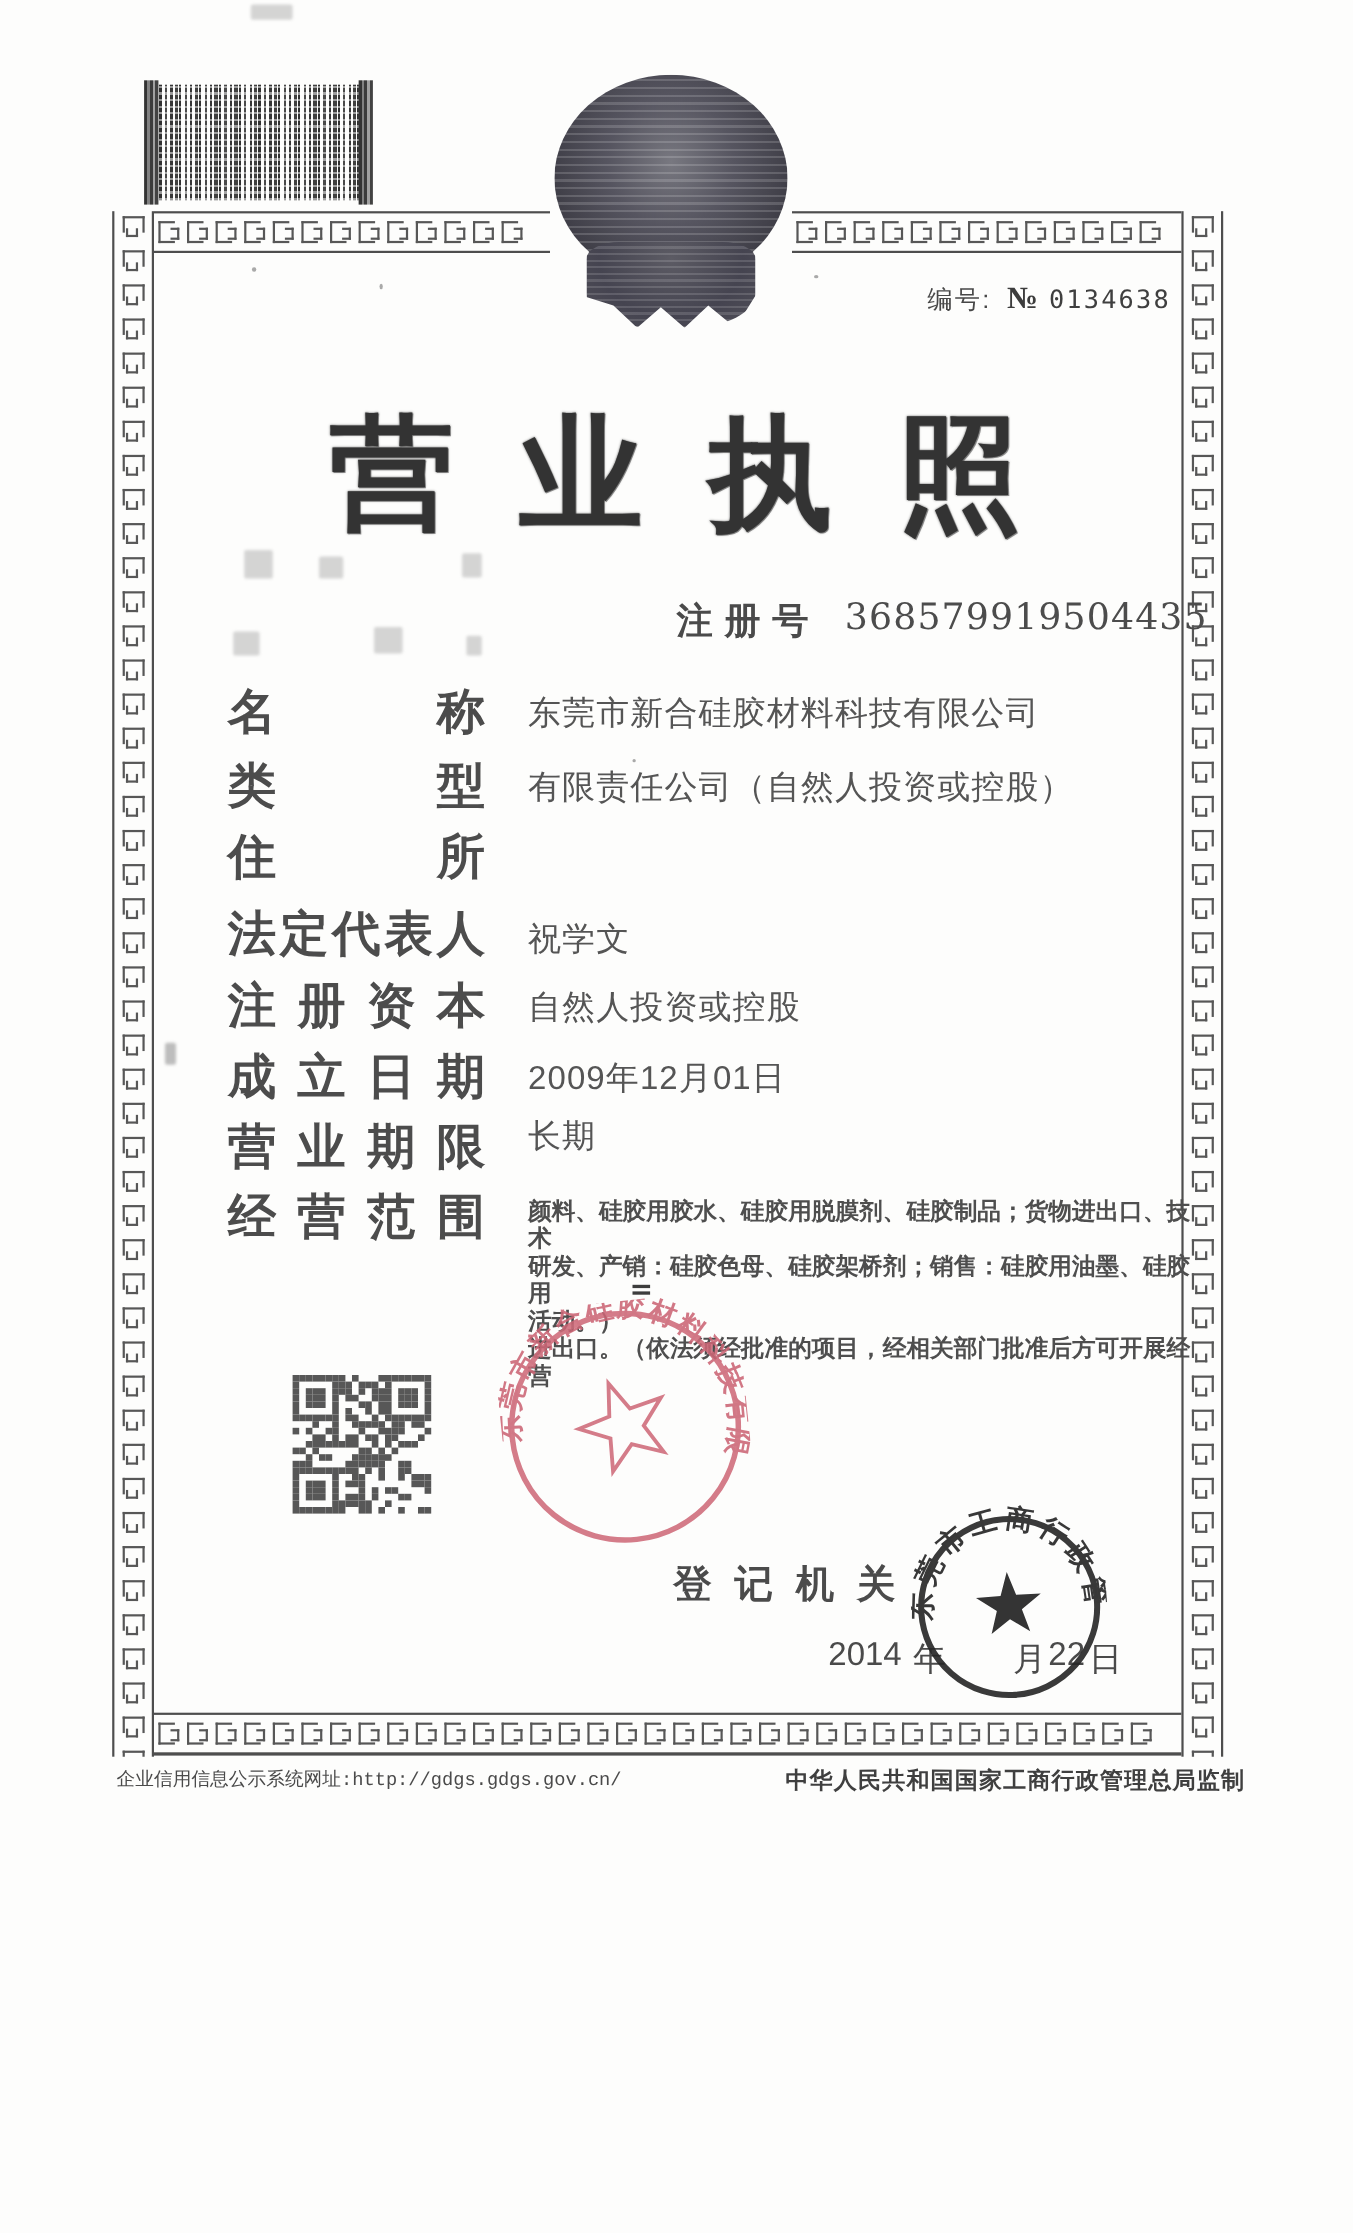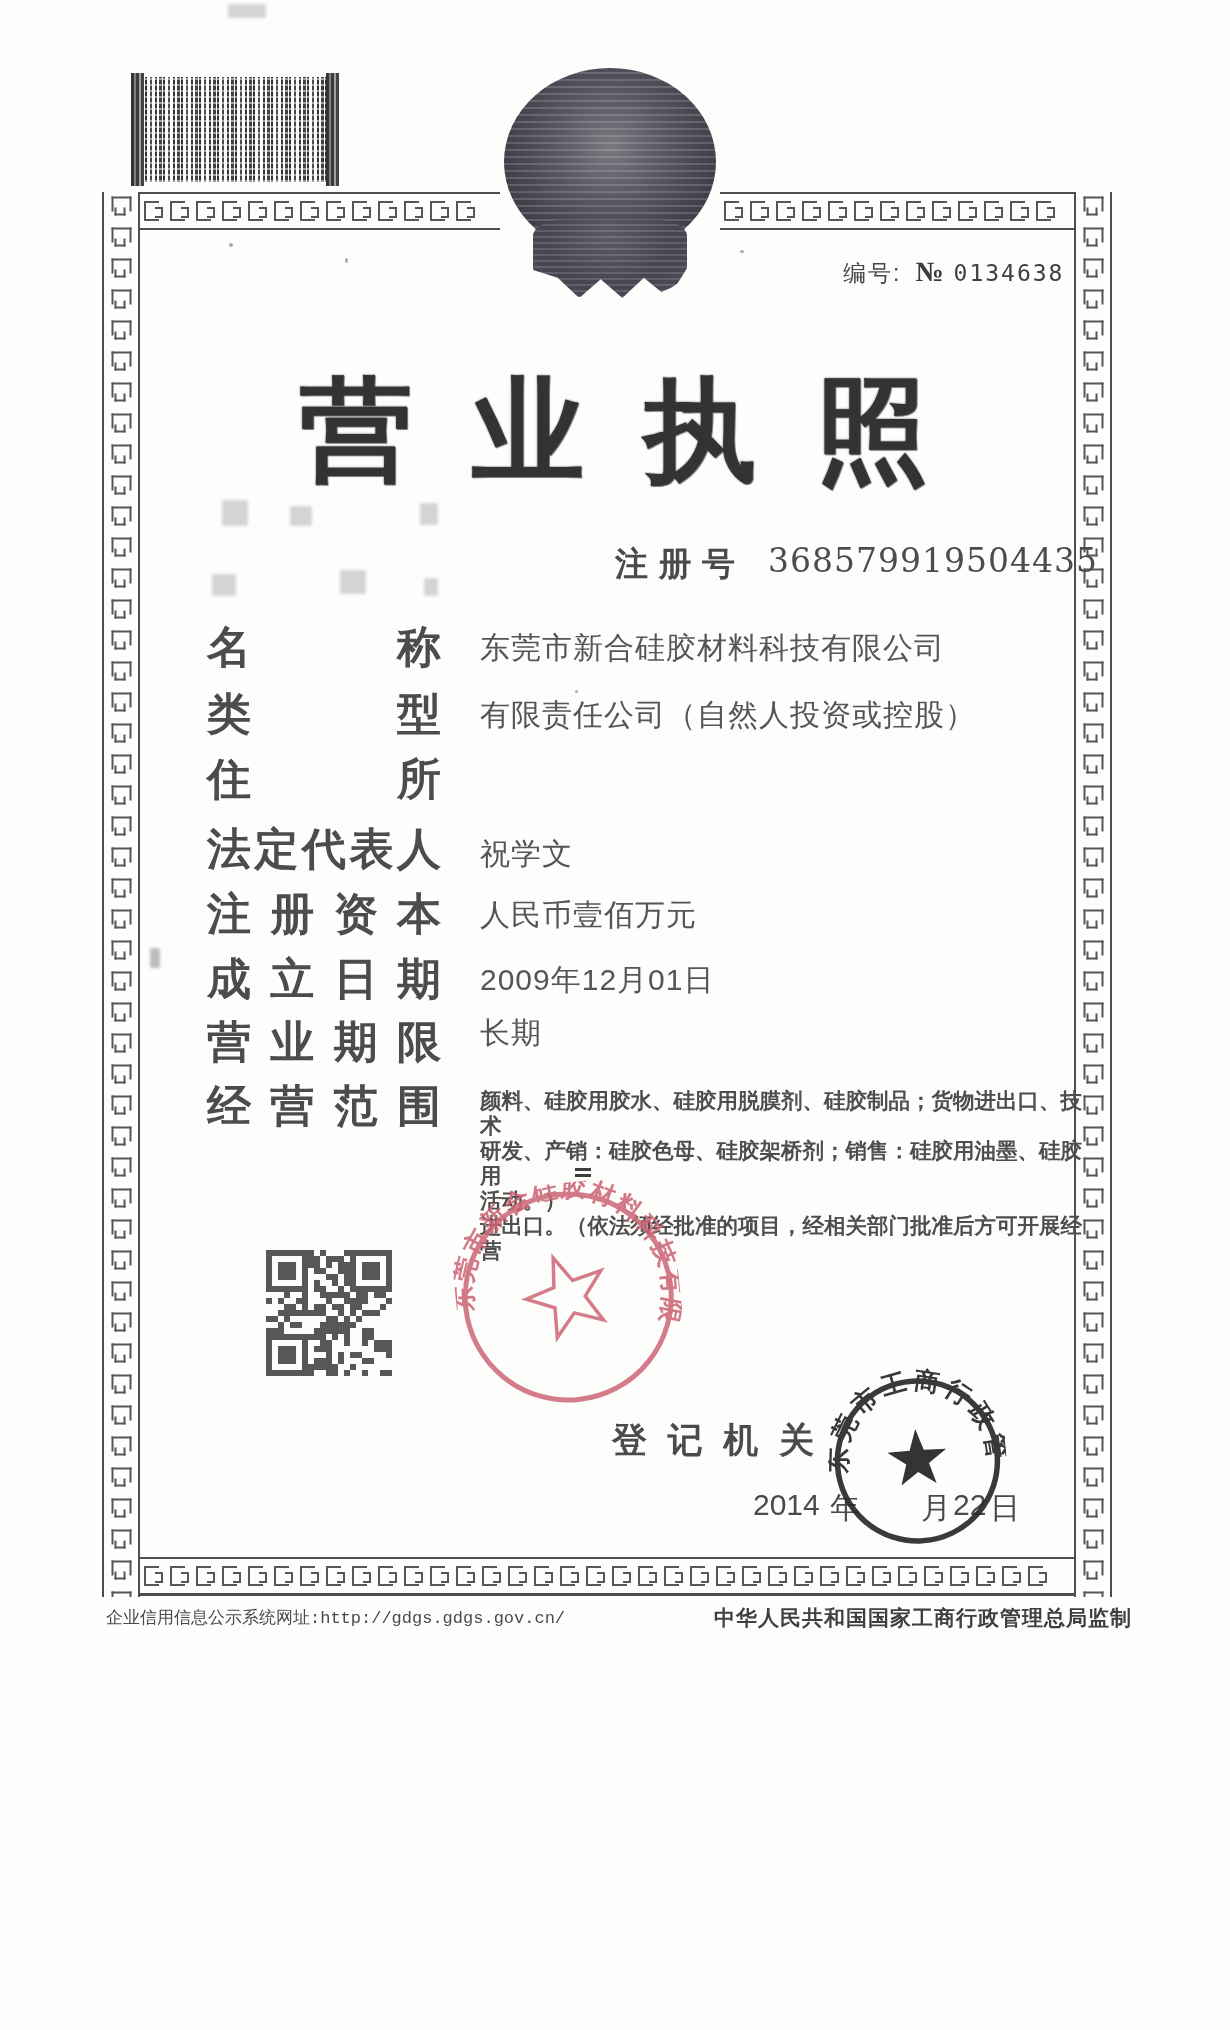--- a/index.html
+++ b/index.html
@@ -317,21 +317,21 @@
     </div>
   <div class="fvalue" style="top:14px">祝学文</div>
 </div>
 <div class="row" style="top:885px">
   <div class="flabel">
       <span>注</span>
       <span>册</span>
       <span>资</span>
       <span>本</span>
     </div>
-  <div class="fvalue">人民币壹佰万元</div>
+  <div class="fvalue">自然人投资或控股</div>
 </div>
 <div class="row" style="top:950px">
   <div class="flabel">
       <span>成</span>
       <span>立</span>
       <span>日</span>
       <span>期</span>
     </div>
   <div class="fvalue">2009年12月01日</div>
 </div>

